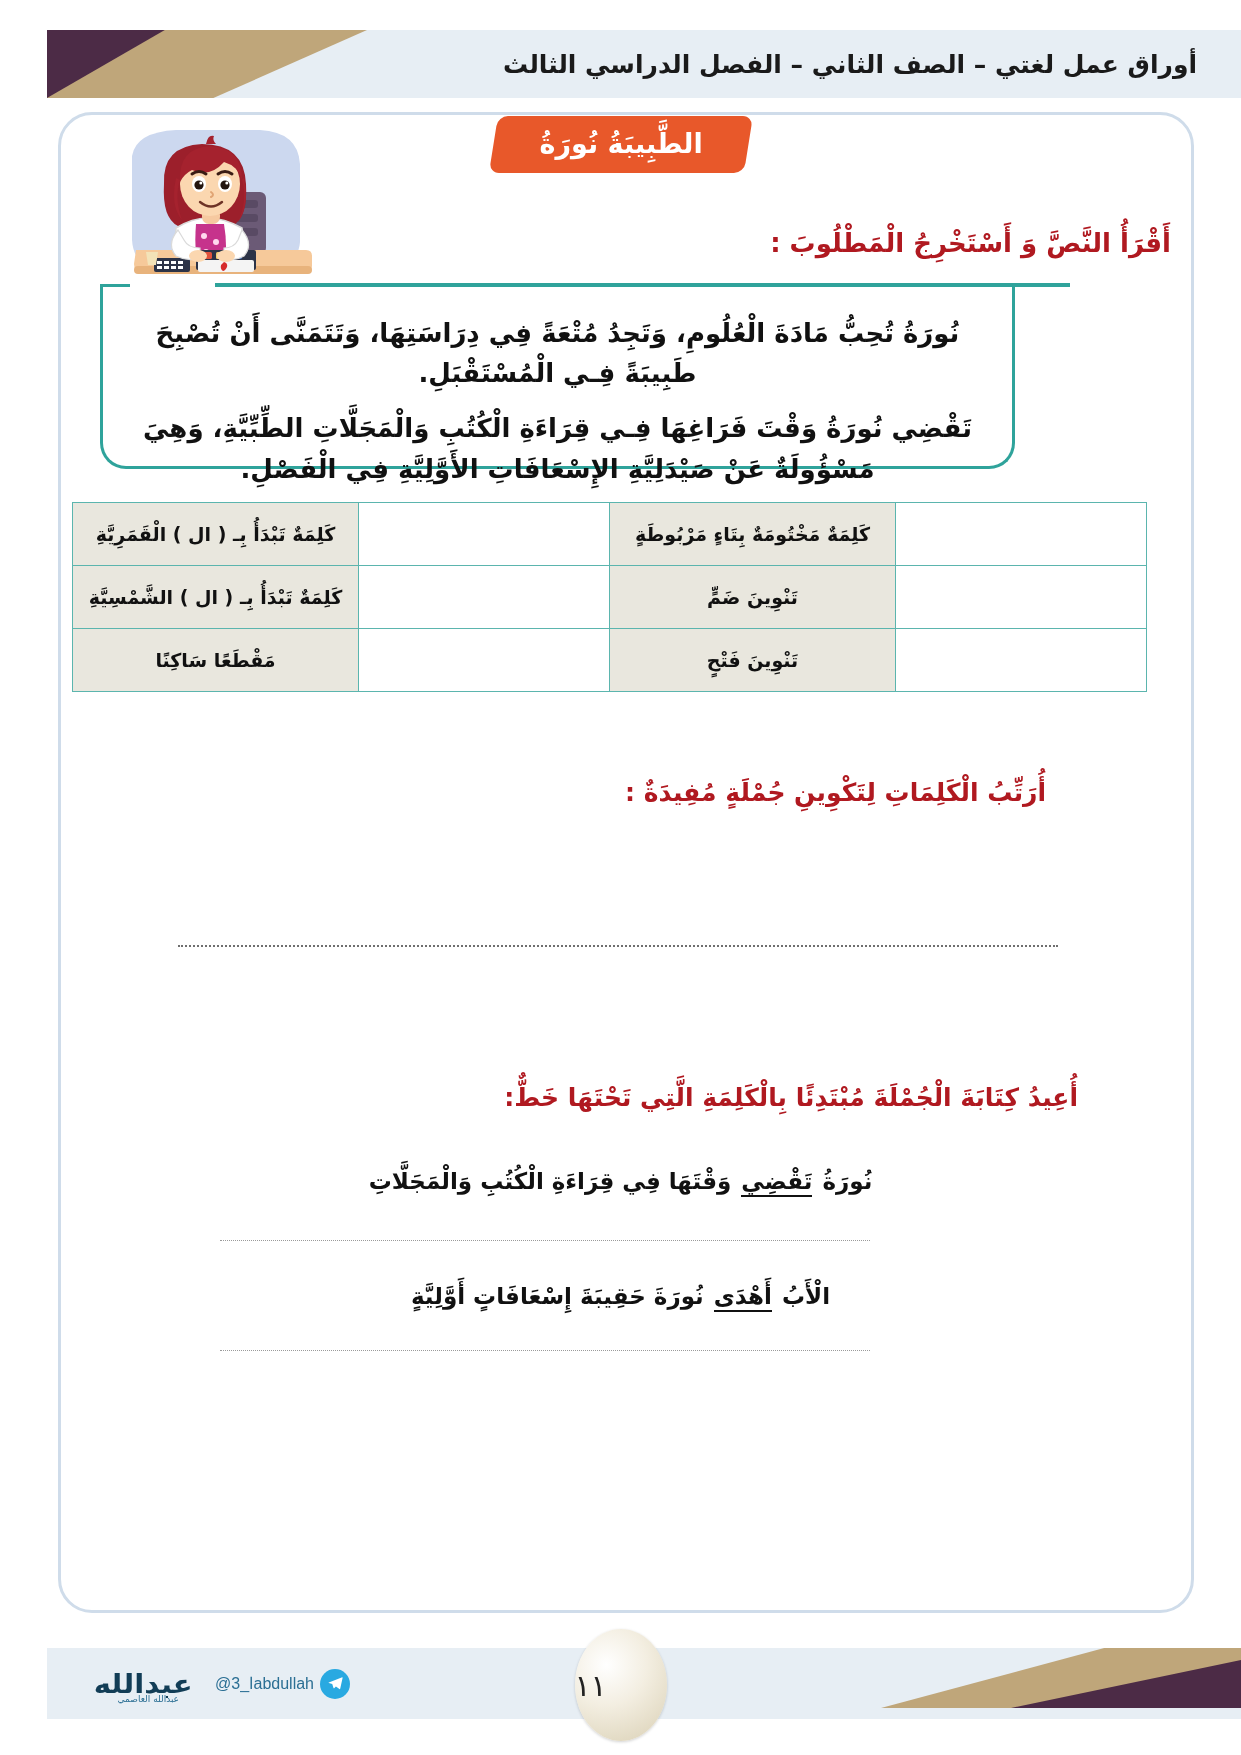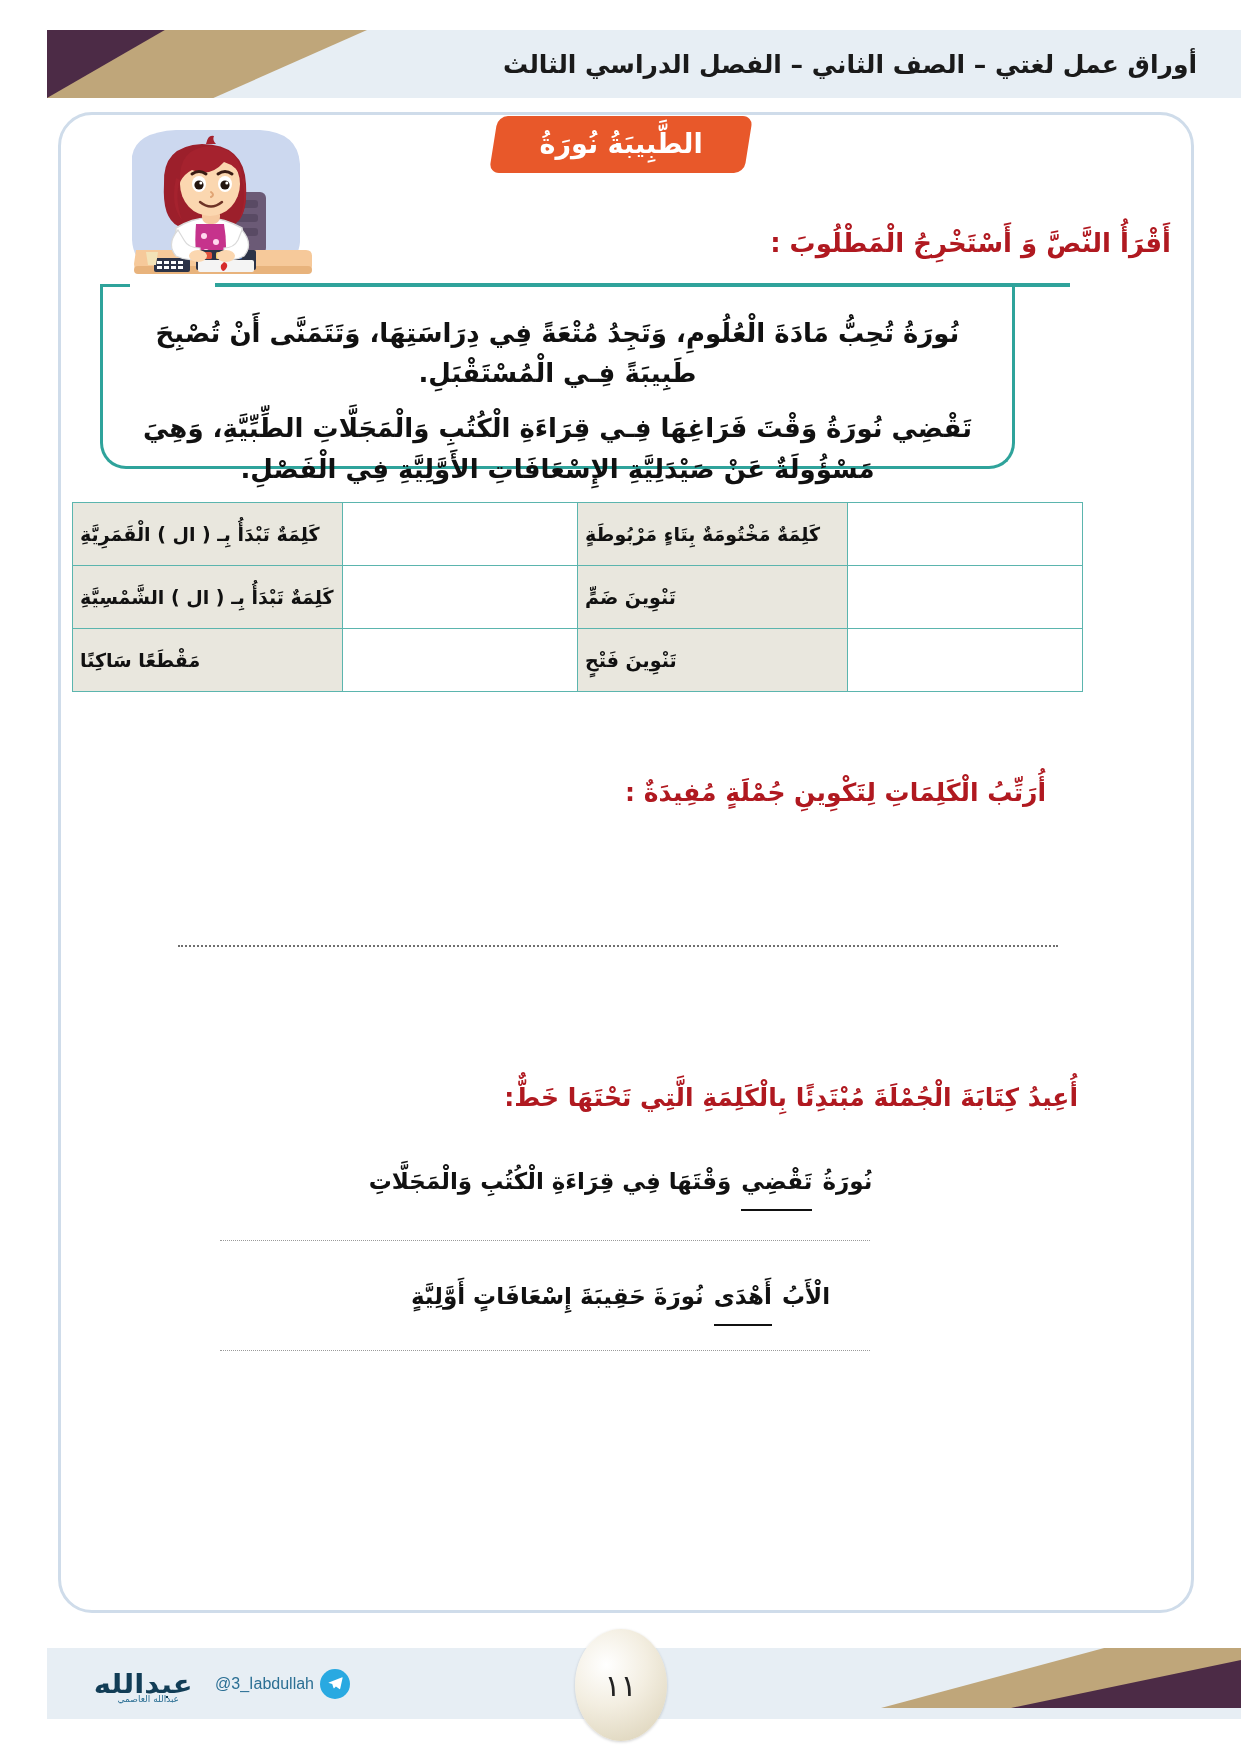--- a/index.html
+++ b/index.html
@@ -138,21 +138,21 @@
     left: 50%;
     bottom: 14px;
     transform: translateX(-50%);
     width: 92px;
     height: 112px;
     border-radius: 50%;
     background: radial-gradient(circle at 34% 32%, #ffffff 0%, #f3eee1 42%, #d9cfb3 100%);
     box-shadow: 0 1px 3px rgba(0,0,0,.18);
     display: flex;
     align-items: center;
-    justify-content: center;
+    justify-content: flex-end;
     z-index: 6;
   }
   .page-oval span {
     font-size: 30px;
     color: #222;
     font-weight: normal;
     letter-spacing: 3px;
   }
 
   
@@ -264,23 +264,23 @@
     width: 950px;
     border-collapse: collapse;
     table-layout: fixed;
   }
   .ex-table td {
     border: 1.5px solid #5bb5ae;
     height: 58px;
     font-size: 19px;
     font-weight: bold;
     color: #111;
-    text-align: left;
+    text-align: center;
     vertical-align: middle;
-    padding: 2px 7px;
+    padding: 2px 15px;
   }
   .ex-table td.lbl { background: #e9e7de; }
   .ex-table td.blank { background: #ffffff; }
   .col-lbl { width: 255px; }
   .col-blank { width: 220px; }
 
   
   .sec-head {
     position: absolute;
     font-size: 25px;
@@ -320,21 +320,21 @@
     font-size: 23px;
     font-weight: bold;
     color: #111;
     white-space: nowrap;
   }
   .sentence.s1 { top: 1168px; }
   .sentence.s2 { top: 1283px; }
   .sentence u {
     text-decoration: none;
     border-bottom: 2.5px solid #111;
-    padding-bottom: 15px;
+    padding-bottom: 1px;
     margin-top: 16px;
   }
   .sentence .sp { display: inline-block; width: 10px; }
 </style>
 </head>
 <body>
 
 <div class="page">
 
   <div class="top-banner">

